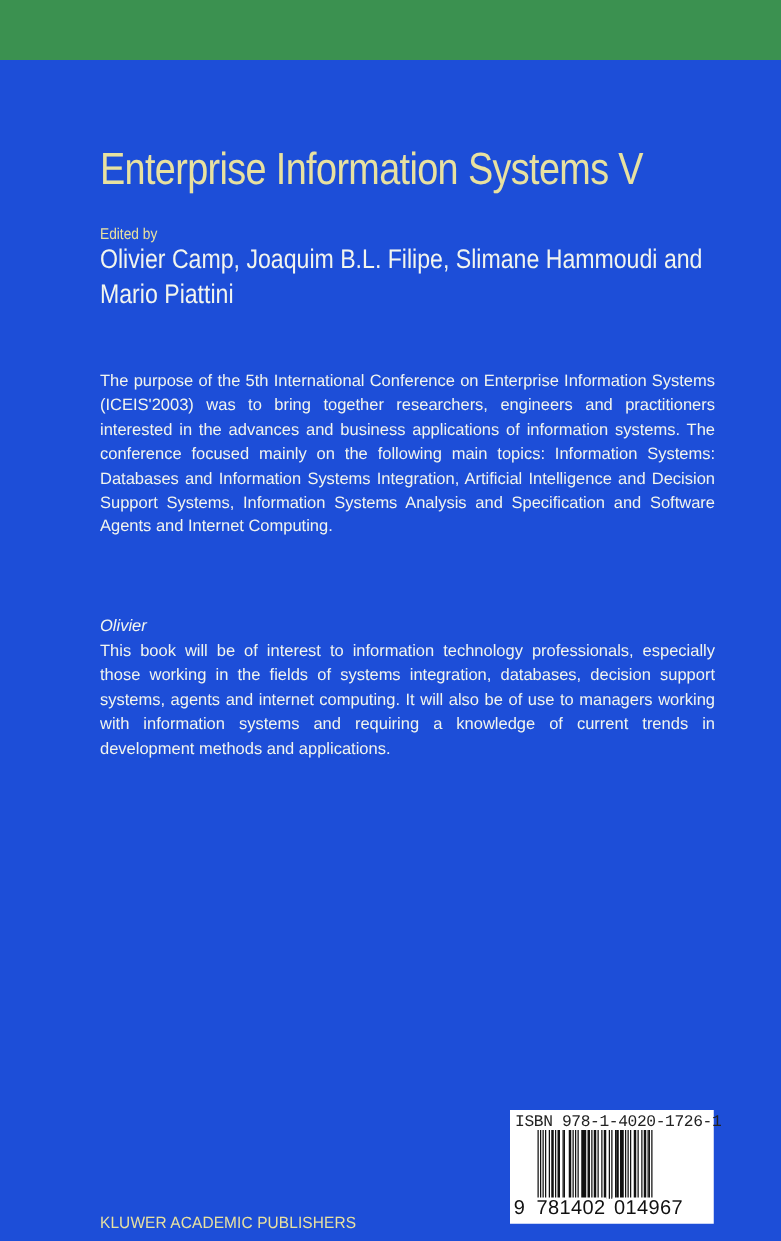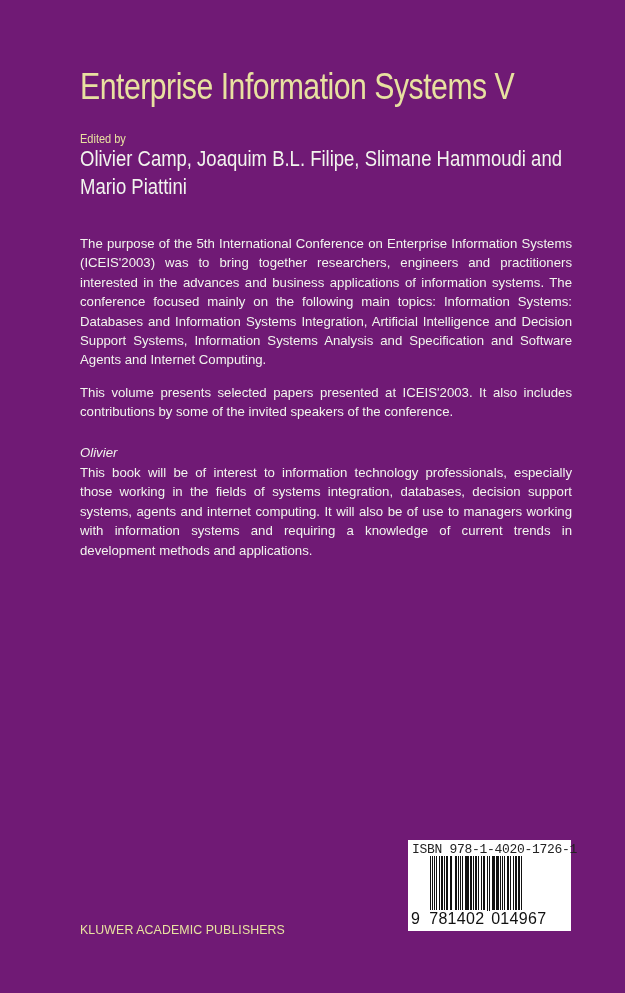--- a/index.html
+++ b/index.html
@@ -2,21 +2,21 @@
 <html><head>
   <meta charset="utf-8">
   <style>
     html, body { margin: 0; padding: 0; }
     body {
       width: 625px; height: 993px; overflow: hidden;
       background: #3b9150;
       font-family: "Liberation Sans", sans-serif;
       position: relative;
     }
-    .cover { position: absolute; inset: 0; background: #701a75; }
+    .cover { position: absolute; inset: 0; background: #1d4ed8; margin-top: 48px; }
     .title {
       position: absolute; left: 80px; top: 66px;
       font-family: "Liberation Sans", sans-serif;
       font-size: 36px; color: #e8e1a0; letter-spacing: -0.6px;
       transform: scaleX(0.84); transform-origin: left top; white-space: nowrap;
       font-weight: normal;
     }
     .edited-by {
       position: absolute; left: 80px; top: 132px;
       font-size: 12.5px; color: #e8e1a0;
@@ -25,21 +25,21 @@
     .editors {
       position: absolute; left: 80px; top: 145px; width: 600px;
       font-size: 21.5px; line-height: 28px; color: #f2f5ee;
       transform: scaleX(0.86); transform-origin: left top;
     }
     .body-text {
       position: absolute; left: 80px; width: 492px;
       font-size: 13.2px; line-height: 19.4px; color: #f2f5ee;
       text-align: justify;
     }
-    .p1 { top: 234px; }
+    .p1 { top: 247px; }
     .p2 { top: 383px; }
     .audience-heading {
       position: absolute; left: 80px; top: 445px;
       font-size: 13.2px; font-style: italic; color: #f2f5ee;
     }
     .p3 { top: 463px; }
     .publisher {
       position: absolute; left: 80px; top: 922px;
       font-size: 13px; color: #e8e1a0; letter-spacing: 0.1px;
       transform: scaleX(0.95); transform-origin: left top; white-space: nowrap;
@@ -74,21 +74,20 @@
 
 <div class="cover">
   <div class="title">Enterprise Information Systems V</div>
   <div class="edited-by">Edited by</div>
   <div class="editors">
     <div>Olivier Camp, Joaquim B.L. Filipe, Slimane Hammoudi and</div>
     <div>Mario Piattini</div>
   </div>
 
   <div class="body-text p1">The purpose of the 5th International Conference on Enterprise Information Systems (ICEIS'2003) was to bring together researchers, engineers and practitioners interested in the advances and business applications of information systems. The conference focused mainly on the following main topics: Information Systems: Databases and Information Systems Integration, Artificial Intelligence and Decision Support Systems, Information Systems Analysis and Specification and Software Agents and Internet Computing.</div>
-  <div class="body-text p2">This volume presents selected papers presented at ICEIS'2003. It also includes contributions by some of the invited speakers of the conference.</div>
   <div class="audience-heading">Olivier</div>
   <div class="body-text p3">This book will be of interest to information technology professionals, especially those working in the fields of systems integration, databases, decision support systems, agents and internet computing. It will also be of use to managers working with information systems and requiring a knowledge of current trends in development methods and applications.</div>
 
   <div class="isbn-box">
     <div class="isbn-label">ISBN 978-1-4020-1726-1</div>
     <div class="barcode" id="barcode">
         <span class="guard" style="width: 0.9px;"></span>
         <span class="gap" style="width: 0.9px;"></span>
         <span class="guard" style="width: 0.9px;"></span>
         <span class="gap" style="width: 0.9px;"></span>

